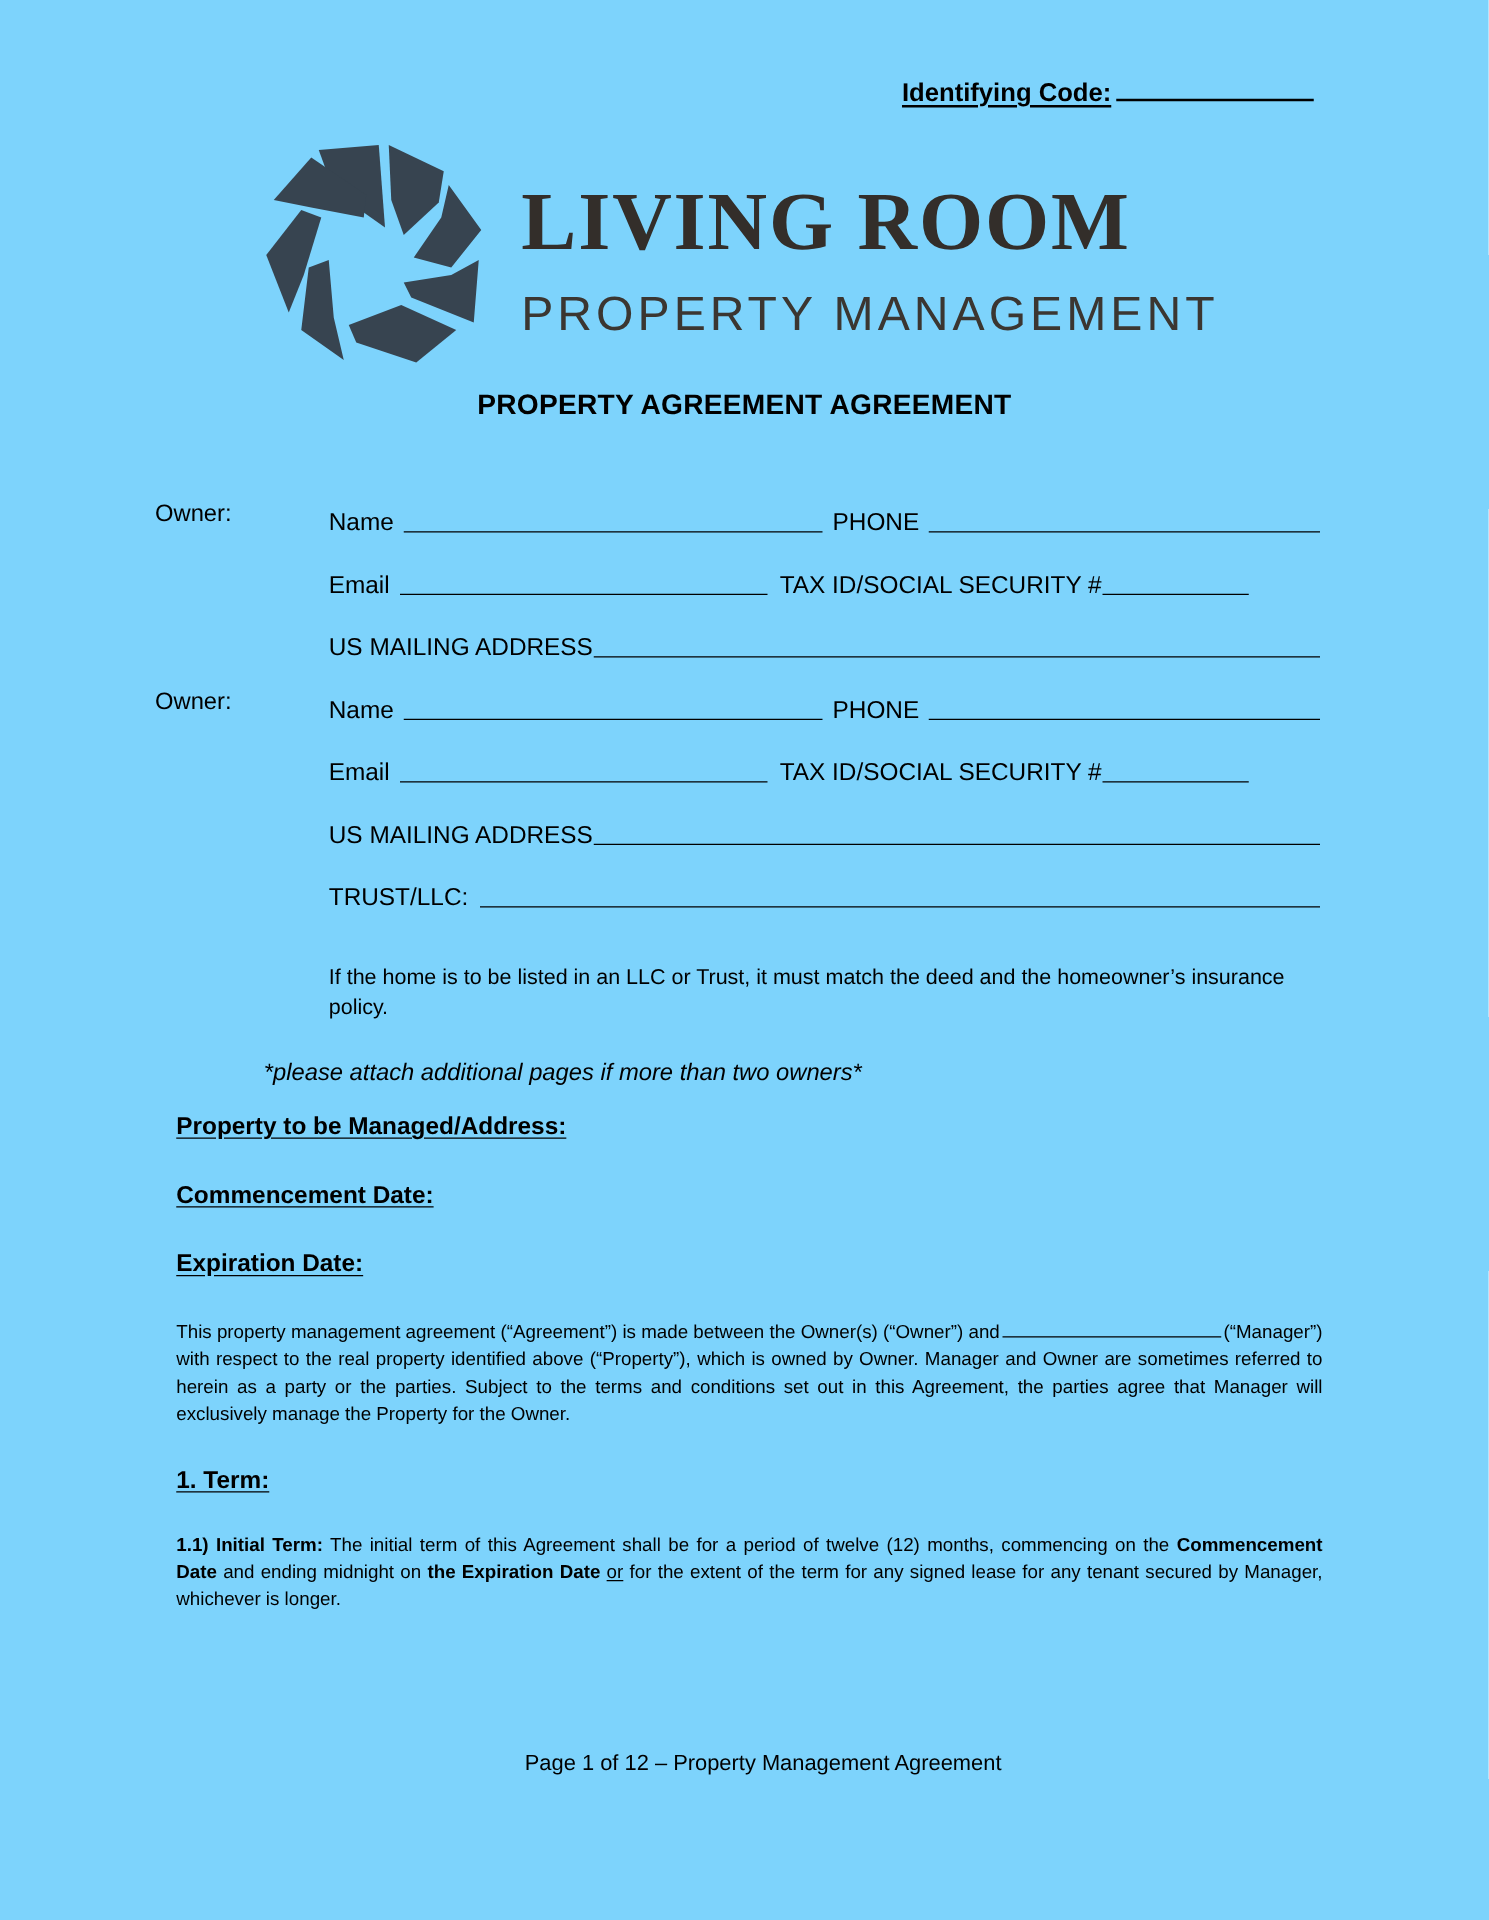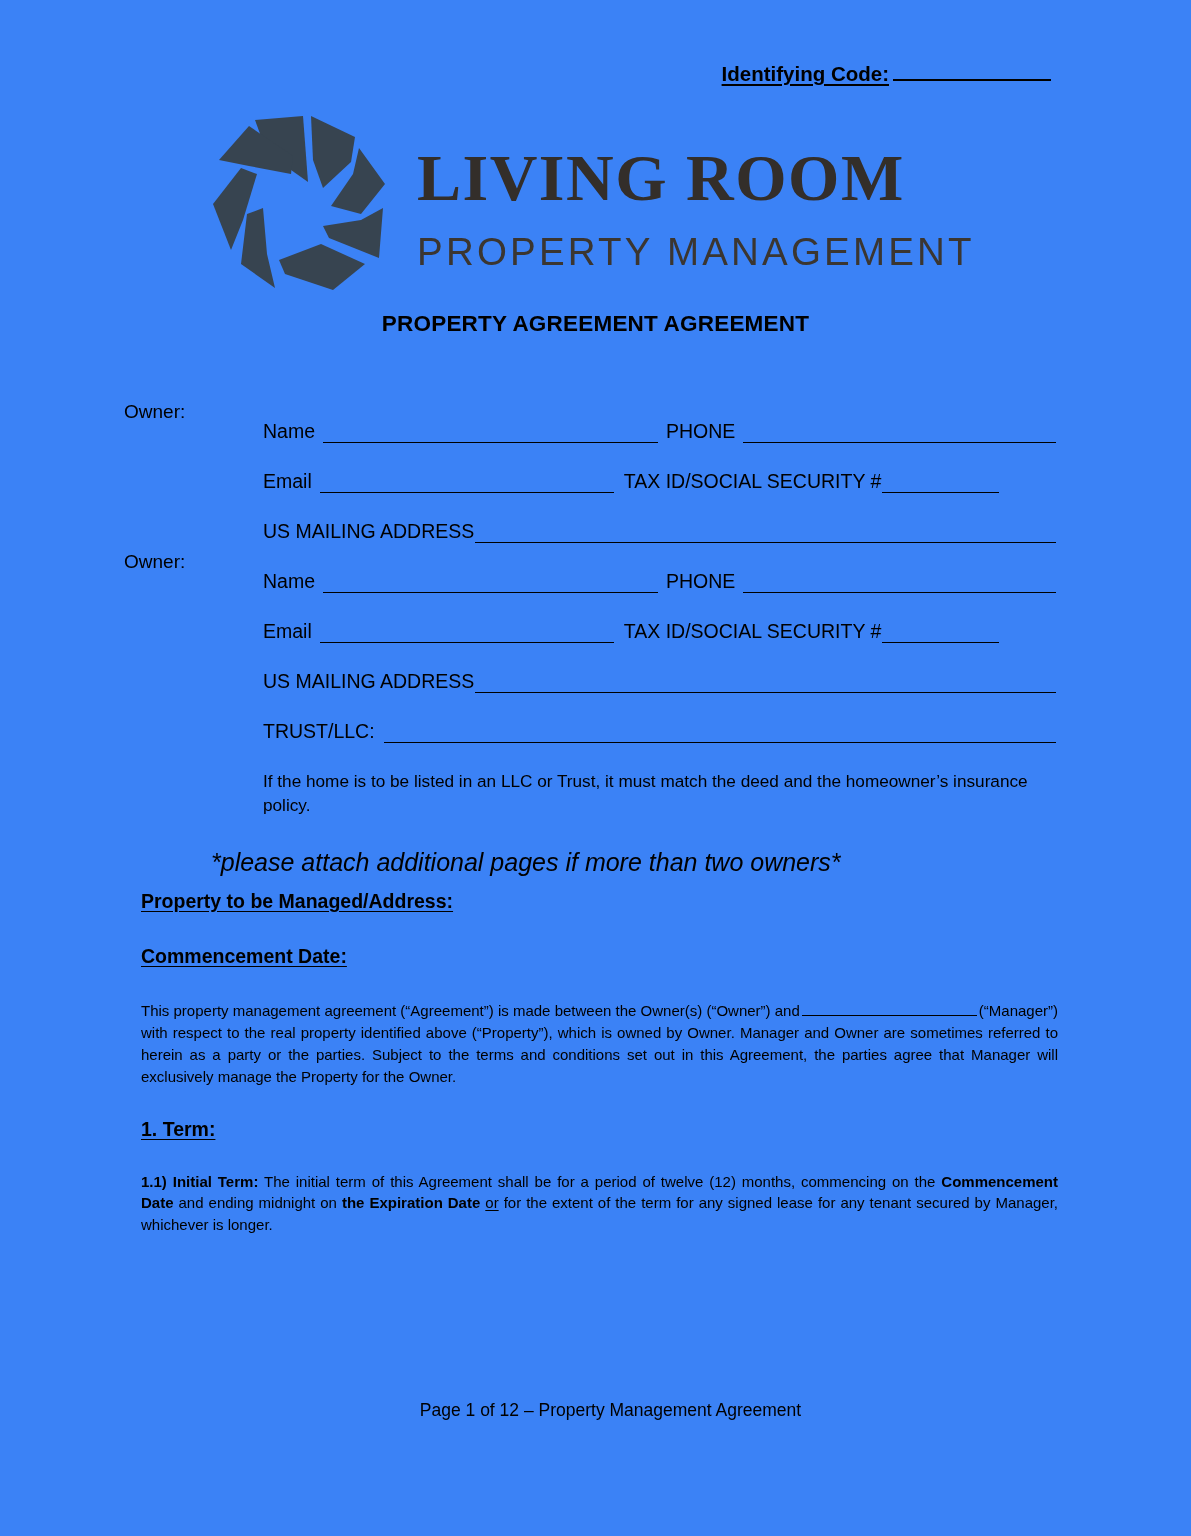--- a/index.html
+++ b/index.html
@@ -9,21 +9,21 @@
   }
   body {
     font-family: "Liberation Sans", sans-serif;
     color: #000000;
   }
   .page {
     position: relative;
     width: 1191px;
     height: 1536px;
     margin: 0 auto;
-    background: #3b82f6;
+    background: #7dd3fc;
     box-sizing: border-box;
     overflow: hidden;
   }
 
   
   .id-code-row {
     position: absolute;
     top: 62px;
     left: 0;
     right: 140px;
@@ -110,21 +110,21 @@
     left: 0;
     top: 8px;
     font-size: 19px;
     white-space: nowrap;
   }
   .owner-fields {
     margin-left: 139px;
   }
   .field-row {
     display: flex;
-    align-items: flex-end;
+    align-items: center;
     font-size: 19.5px;
     height: 50px;
     white-space: nowrap;
   }
   .field-row .lbl { flex: 0 0 auto; }
   .blank {
     display: inline-block;
     border-bottom: 1.9px solid #000;
     height: 15px;
     margin: 0 2px;
@@ -137,21 +137,21 @@
   .blank-trust   { flex: 1 1 auto; margin-left: 9px; }
 
   .note-text {
     font-size: 17.2px;
     line-height: 1.42;
     margin-left: 139px;
     margin-top: 26px;
     max-width: 778px;
   }
   .note-italic {
-    font-size: 25px;
+    font-size: 19px;
     font-style: italic;
     margin-left: 87px;
     margin-top: 30px;
   }
 
   
   .body-area {
     position: absolute;
     top: 890px;
     left: 141px;
@@ -281,20 +281,21 @@
       </div>
     </div>
 
     <div class="note-text">If the home is to be listed in an LLC or Trust, it must match the deed and the homeowner’s insurance policy.</div>
     <div class="note-italic">*please attach additional pages if more than two owners*</div>
   </div>
 
   <div class="body-area">
     <div class="heading-ul">Property to be Managed/Address:</div>
     <div class="heading-ul">Commencement Date:</div>
+    <div class="heading-ul">Expiration Date:</div>
 
     <div class="para"><span>This property management agreement (“Agreement”) is made between the Owner(s) (“Owner”) and</span><span class="inline-blank"></span><span>(“Manager”) with respect to the real property identified above (“Property”), which is owned by Owner. Manager and Owner are sometimes referred to herein as a party or the parties. Subject to the terms and conditions set out in this Agreement, the parties agree that Manager will exclusively manage the Property for the Owner.</span></div>
 
     <div class="section-heading">1. Term:</div>
 
     <div class="para last"><span class="b">1.1) Initial Term:</span> <span>The initial term of this Agreement shall be for a period of twelve (12) months, commencing on the</span> <span class="b">Commencement Date</span> <span>and ending midnight on</span> <span class="b">the Expiration Date</span> <span class="u">or</span> <span>for the extent of the term for any signed lease for any tenant secured by Manager, whichever is longer.</span></div>
   </div>
 
   <div class="footer">Page 1 of 12 – Property Management Agreement</div>
 

